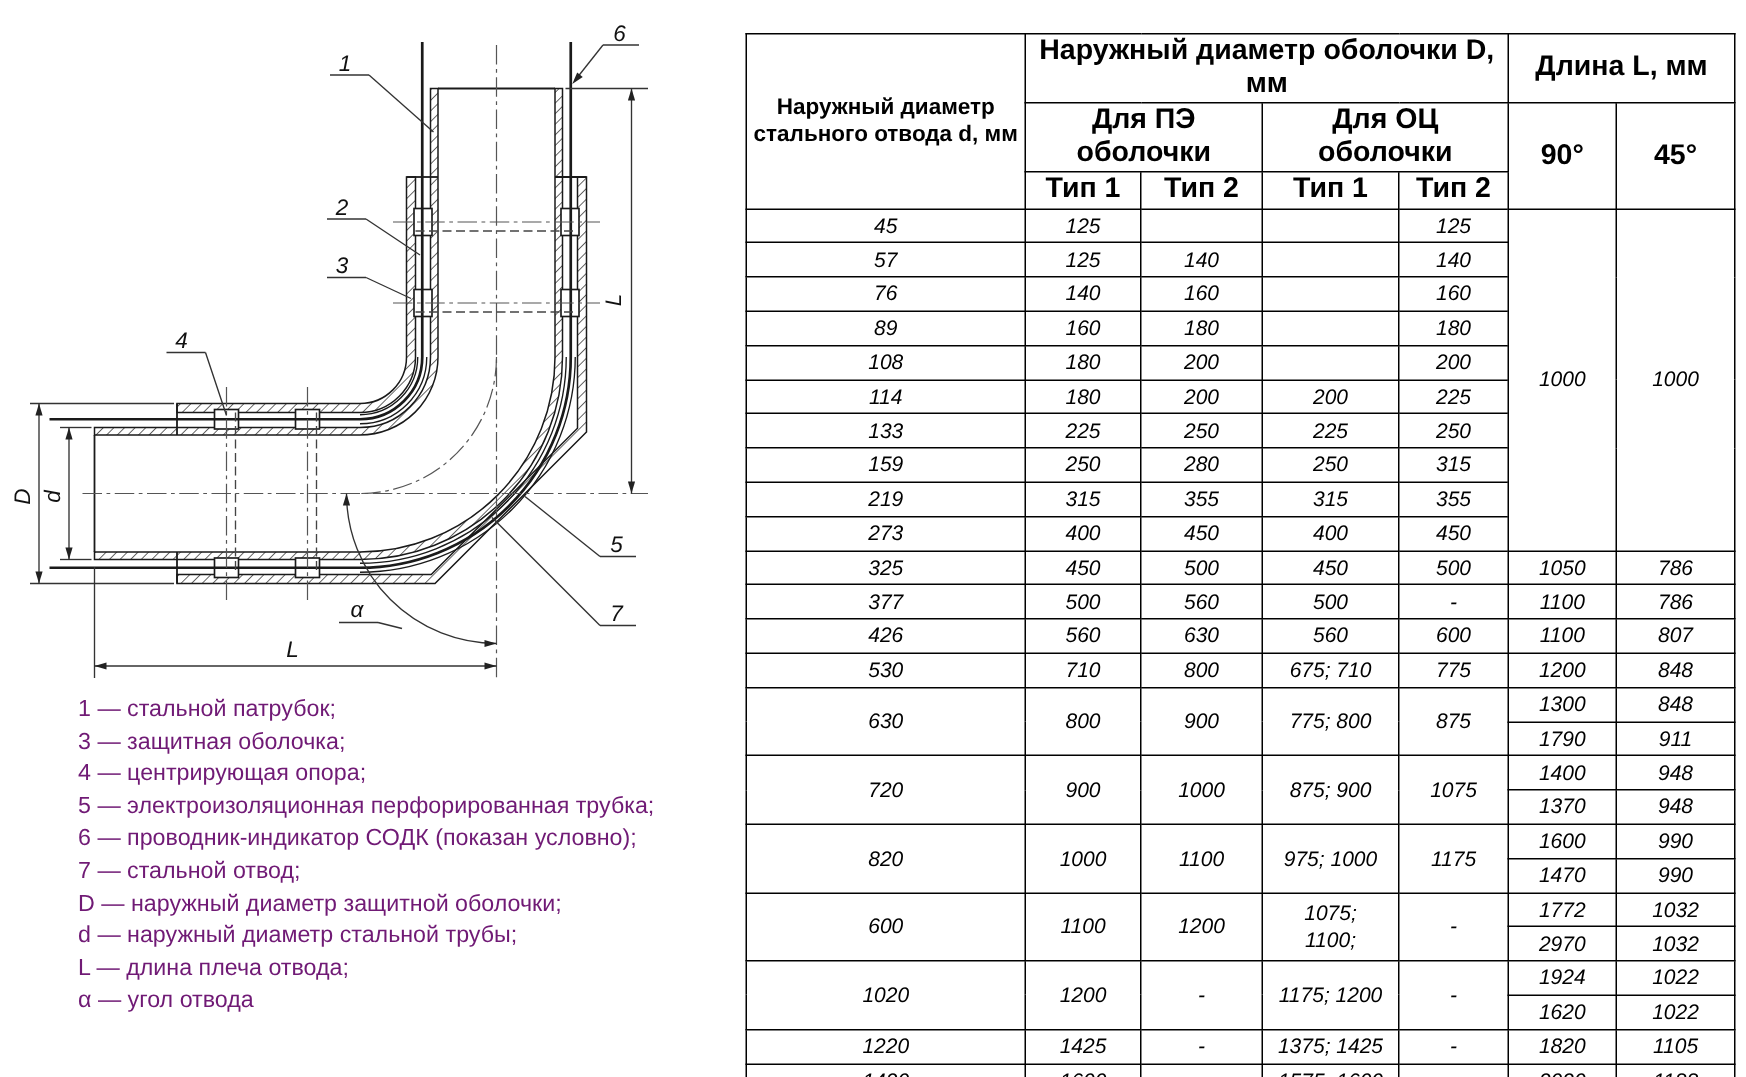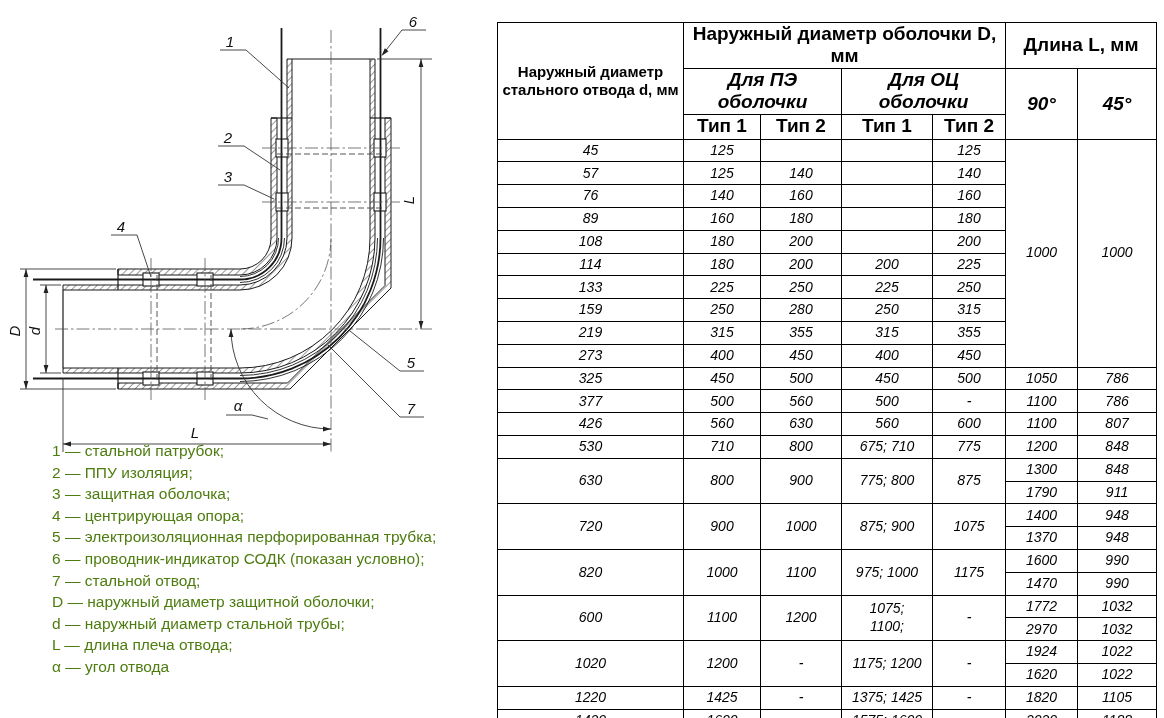--- a/index.html
+++ b/index.html
@@ -2,22 +2,22 @@
 <html><head>
 <meta charset="utf-8">
 <style>
   html,body{margin:0;padding:0;}
   body{
     width:1164px;height:718px;position:relative;background:#ffffff;
     font-family:"Liberation Sans",sans-serif;color:#000;overflow:hidden;
   }
   
   #drawing-panel{position:absolute;left:0;top:0;width:497px;height:460px;}
-  #legend{position:absolute;left:52px;top:440px;width:445px;
-    font-size:15.5px;line-height:21.6px;color:#4d7c0f;}
+  #legend{position:absolute;left:52px;top:462px;width:445px;
+    font-size:15.5px;line-height:21.6px;color:#701a75;}
   .lg{white-space:nowrap;}
   
   .band{fill:url(#hatch);stroke:#1a1a1a;stroke-width:1;}
   .support{fill:#fff;stroke:#1a1a1a;stroke-width:1.1;}
   .wire{fill:none;stroke:#1a1a1a;stroke-width:1.8;}
   .thin{fill:none;stroke:#1a1a1a;stroke-width:0.9;}
   .edge{stroke:#1a1a1a;stroke-width:1.2;}
   .cl{fill:none;stroke:#555;stroke-width:0.8;stroke-dasharray:13 3 2.5 3;}
   .hid{fill:none;stroke:#444;stroke-width:0.9;stroke-dasharray:6 3;}
   .dim{fill:none;stroke:#333;stroke-width:0.9;}
@@ -25,21 +25,21 @@
   .lbl{font-family:"Liberation Sans",sans-serif;font-style:italic;
        font-size:15px;fill:#111;text-anchor:middle;}
   
   #spec-table{position:absolute;left:497px;top:22px;}
   #spec-table table{border-collapse:collapse;table-layout:fixed;width:659px;}
   #spec-table td,#spec-table th{
     border:1px solid #000;text-align:center;vertical-align:middle;
     padding:0 1px;font-size:14px;line-height:1.25;white-space:pre-line;overflow:hidden;}
   #spec-table thead th{font-weight:bold;font-size:19px;line-height:1.18;}
   #spec-table thead tr:nth-child(1){height:26px;}
-  #spec-table thead tr:nth-child(2){height:28px;font-style:italic;}
+  #spec-table thead tr:nth-child(2){height:28px;}
   #spec-table thead tr:nth-child(3){height:25px;}
   #spec-table tbody tr{height:22.8px;font-style:italic;}
 </style>
 </head>
 <body>
 
 <div id="drawing-panel">
 <svg width="497" height="460" viewBox="0 0 497 460">
   <defs>
     <pattern id="hatch" patternUnits="userSpaceOnUse" width="5" height="5" patternTransform="rotate(45)">
@@ -179,21 +179,20 @@
       <line class="dim" x1="400" y1="417" x2="424" y2="417"></line>
       <line class="dim" x1="400" y1="417" x2="328" y2="345"></line>
       <text class="lbl" x="411" y="414">7</text>
     </g>
   </g>
 </svg>
 </div>
 
 <div id="legend">
   <div class="lg">1 — стальной патрубок;</div>
-  <div class="lg">2 — ППУ изоляция;</div>
   <div class="lg">3 — защитная оболочка;</div>
   <div class="lg">4 — центрирующая опора;</div>
   <div class="lg">5 — электроизоляционная перфорированная трубка;</div>
   <div class="lg">6 — проводник-индикатор СОДК (показан условно);</div>
   <div class="lg">7 — стальной отвод;</div>
   <div class="lg">D — наружный диаметр защитной оболочки;</div>
   <div class="lg">d — наружный диаметр стальной трубы;</div>
   <div class="lg">L — длина плеча отвода;</div>
   <div class="lg">α — угол отвода</div>
 </div>

